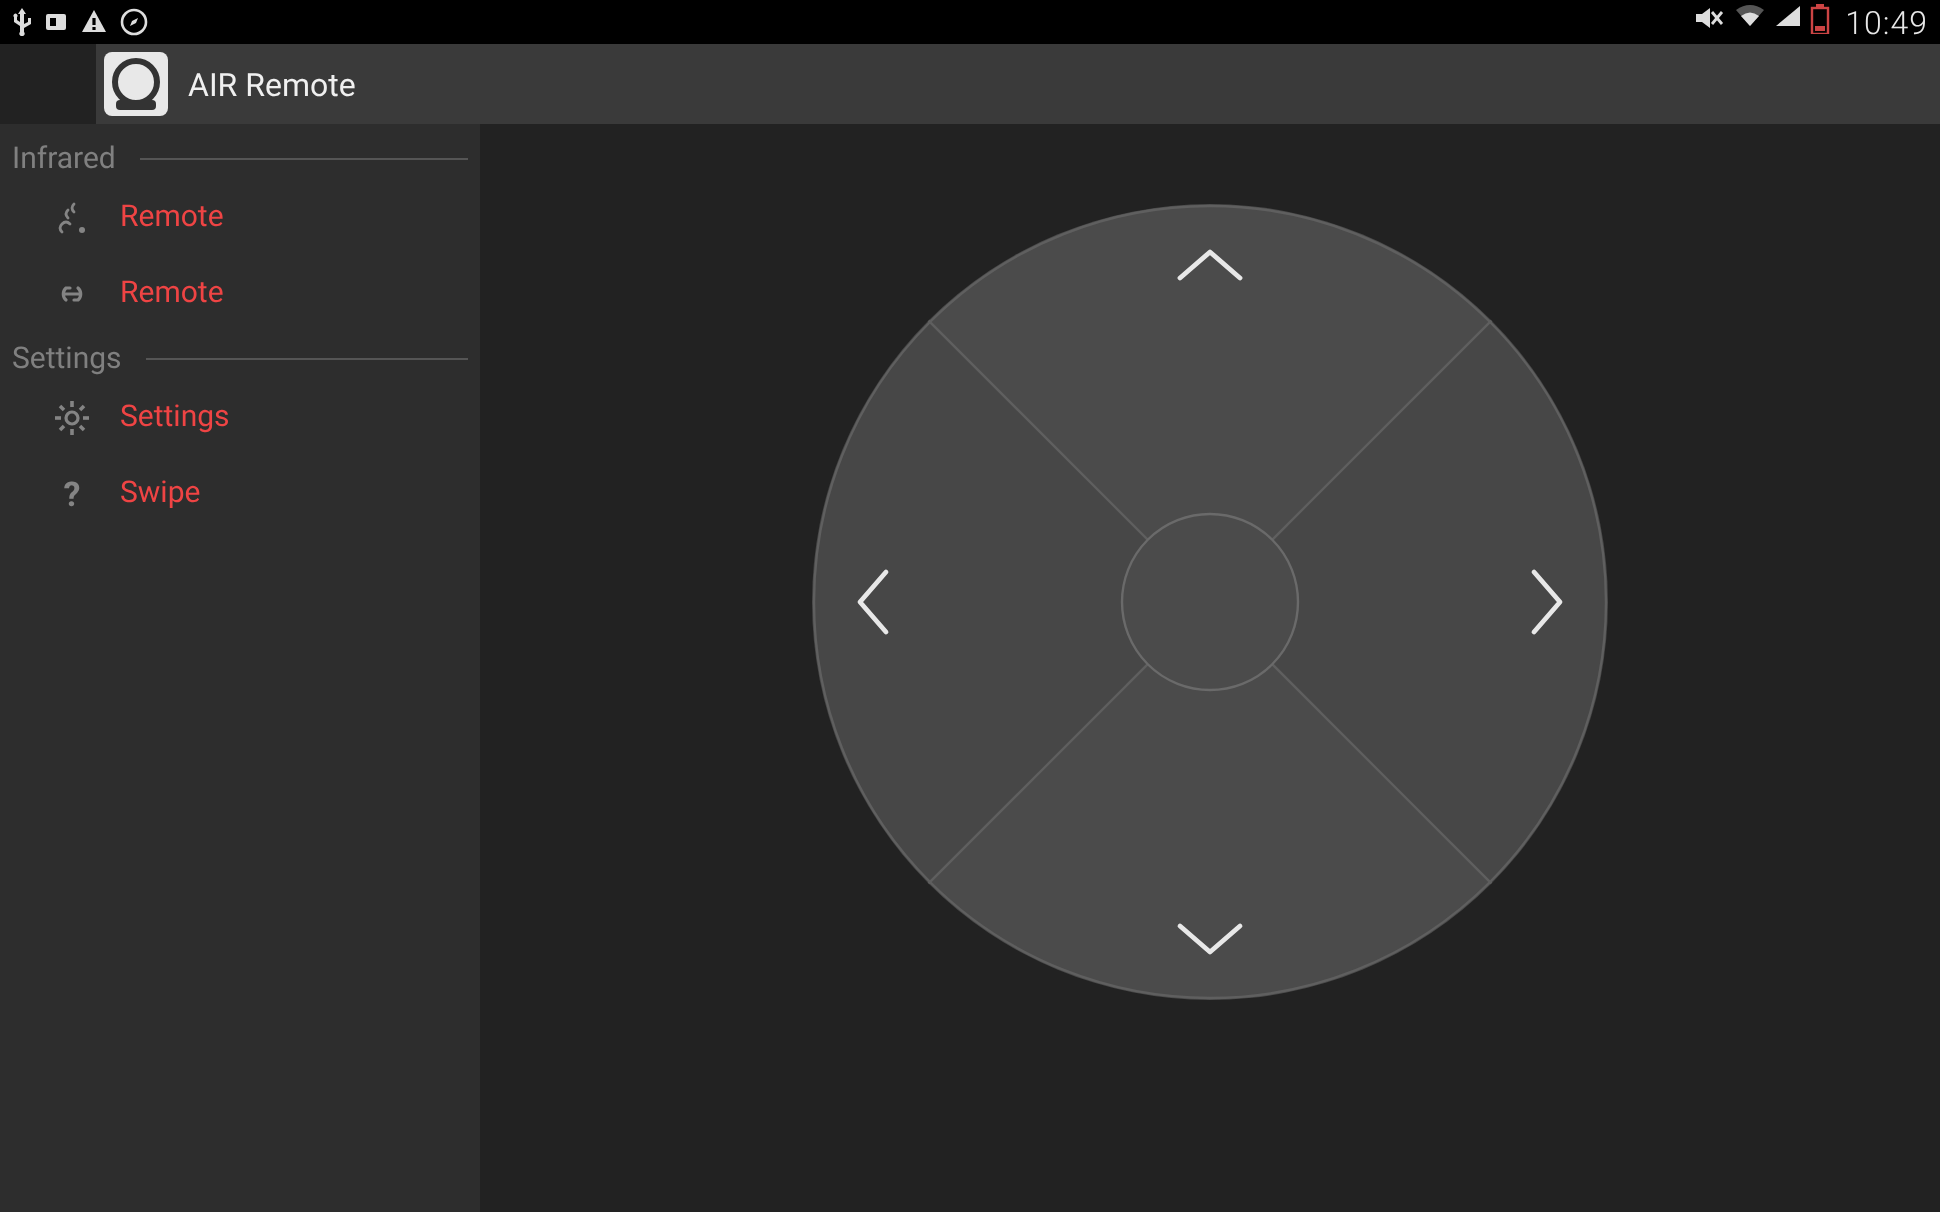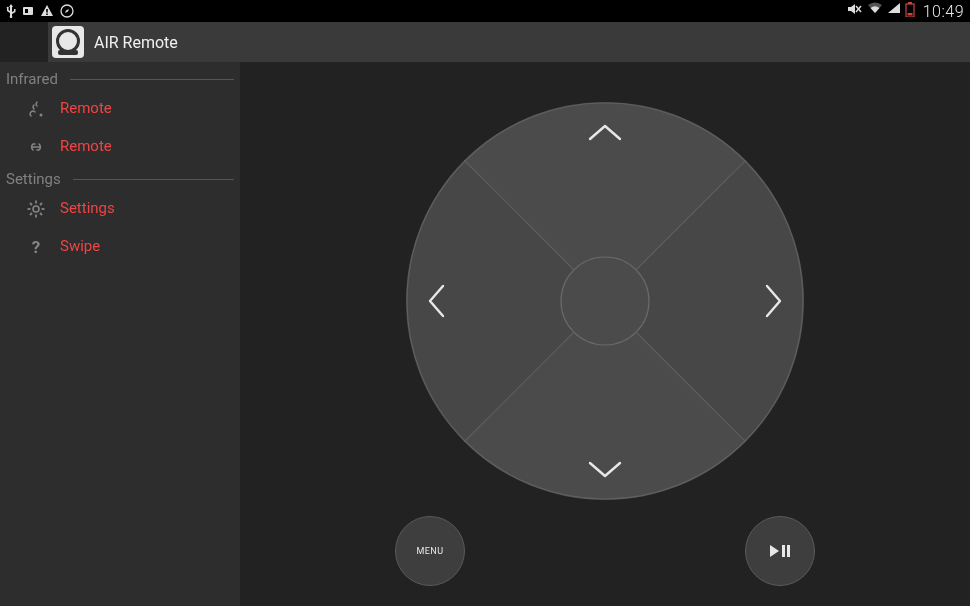--- a/index.html
+++ b/index.html
@@ -280,26 +280,14 @@
 
         <circle class="dpad-segment" cx="199" cy="199" r="44" fill="#4b4b4b" stroke="#6a6a6a" stroke-width="1.2"></circle>
 
         <polyline points="184,37 199,24 214,37" fill="none" stroke="#e8e8e8" stroke-width="2.4" stroke-linecap="round" stroke-linejoin="round"></polyline>
         <polyline points="184,361 199,374 214,361" fill="none" stroke="#e8e8e8" stroke-width="2.4" stroke-linecap="round" stroke-linejoin="round"></polyline>
         <polyline points="37,184 24,199 37,214" fill="none" stroke="#e8e8e8" stroke-width="2.4" stroke-linecap="round" stroke-linejoin="round"></polyline>
         <polyline points="361,184 374,199 361,214" fill="none" stroke="#e8e8e8" stroke-width="2.4" stroke-linecap="round" stroke-linejoin="round"></polyline>
       </svg>
     </div>
 
-    <div class="bottom-row">
-      <div class="circle-btn">
-        <span>MENU</span>
-      </div>
-      <div class="circle-btn">
-        <svg width="24" height="14" viewBox="0 0 24 14">
-          <polygon points="2,1 11,7 2,13" fill="#e8e8e8"></polygon>
-          <rect x="14" y="1" width="3" height="12" fill="#e8e8e8"></rect>
-          <rect x="19" y="1" width="3" height="12" fill="#e8e8e8"></rect>
-        </svg>
-      </div>
-    </div>
   </div>
 </div>
 
 </body></html>

